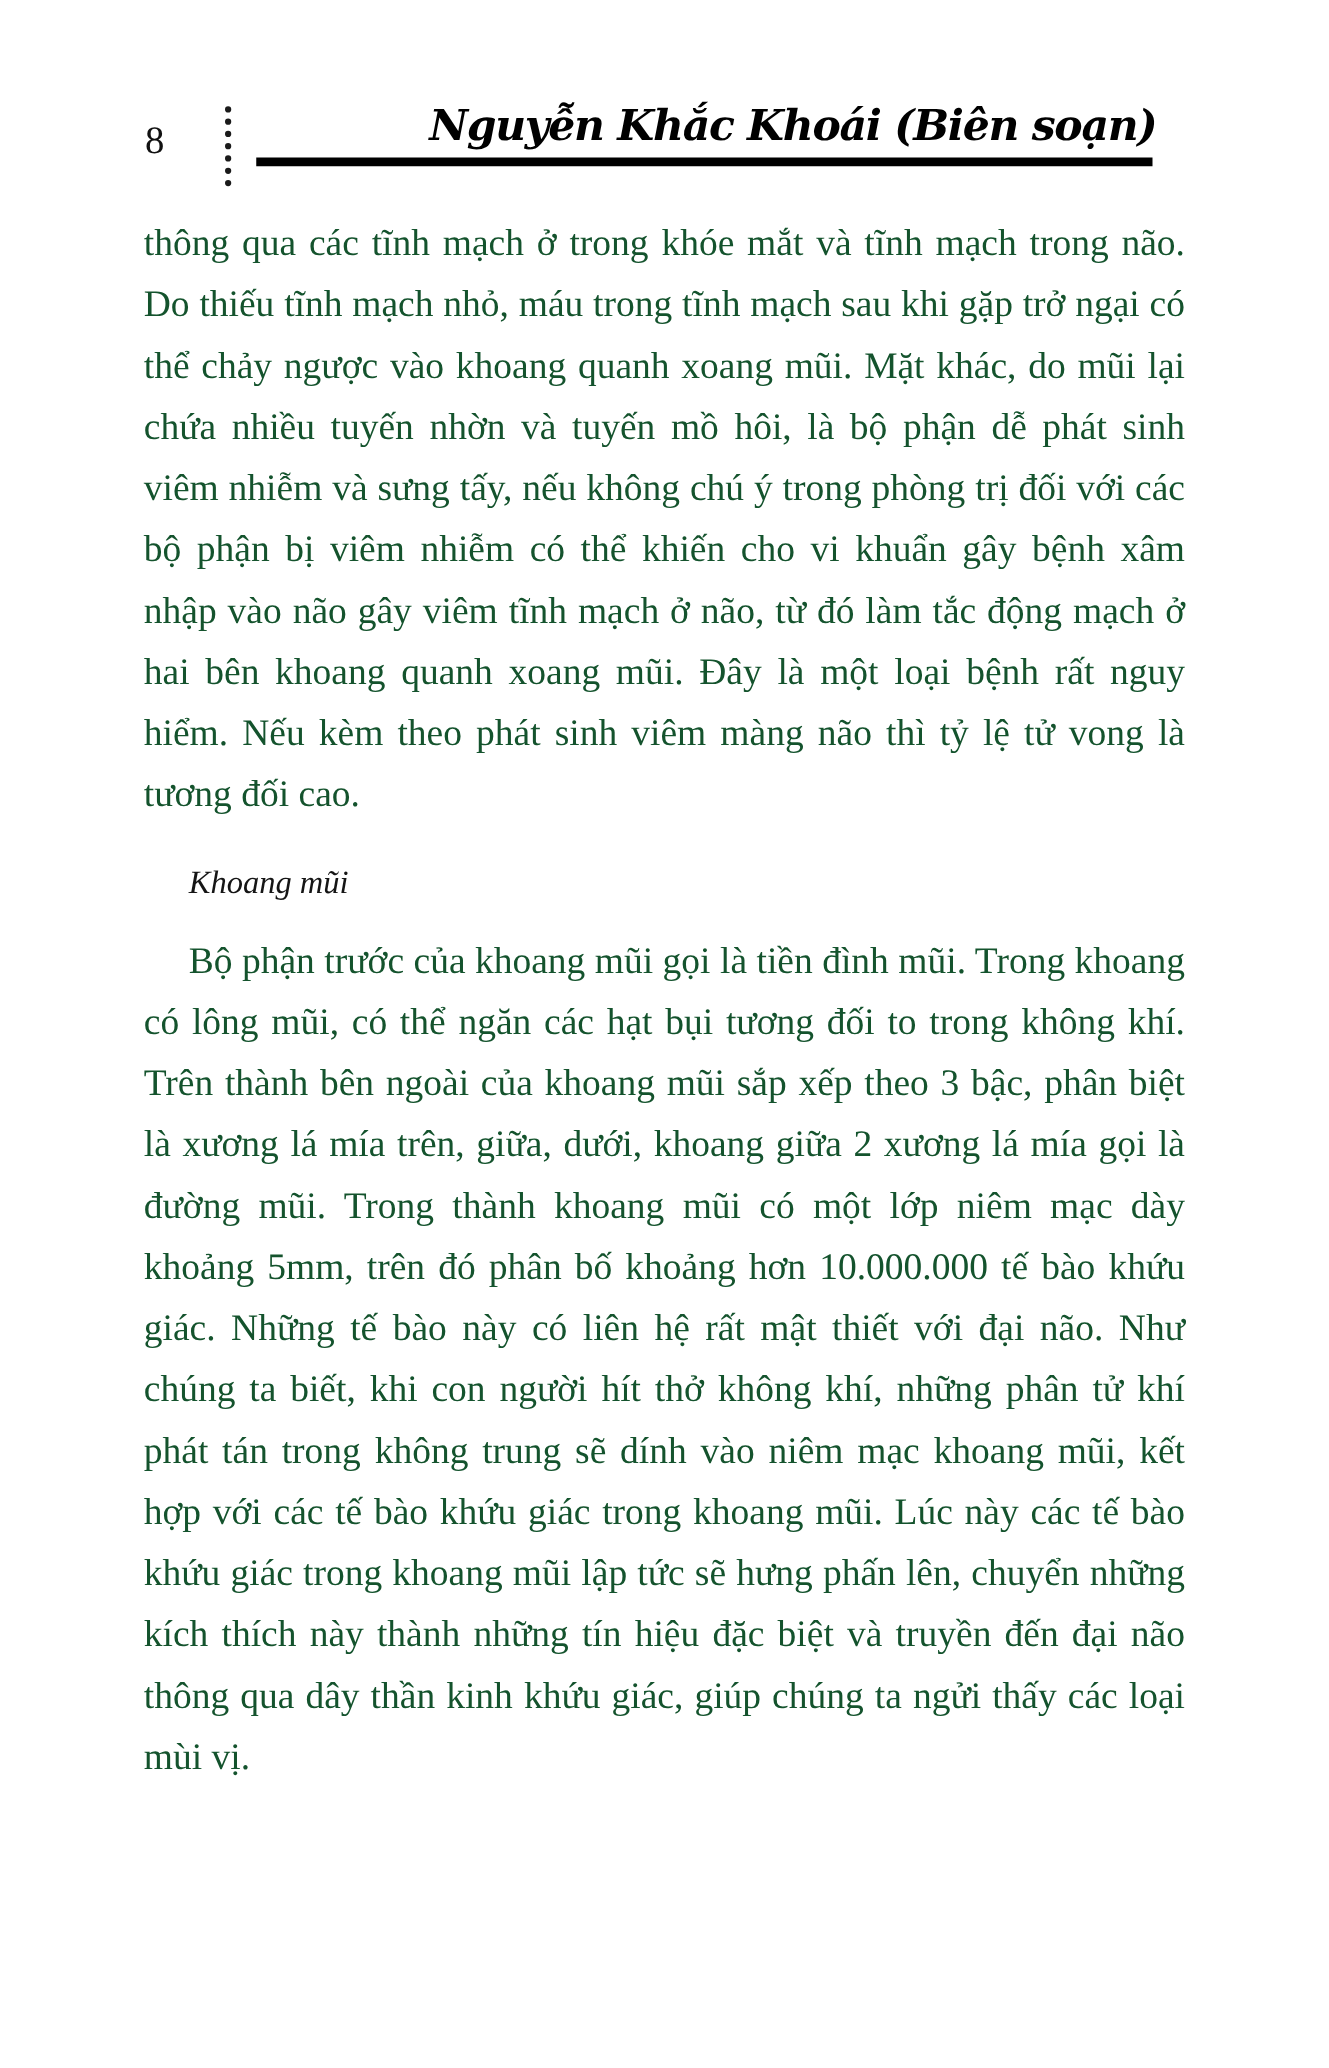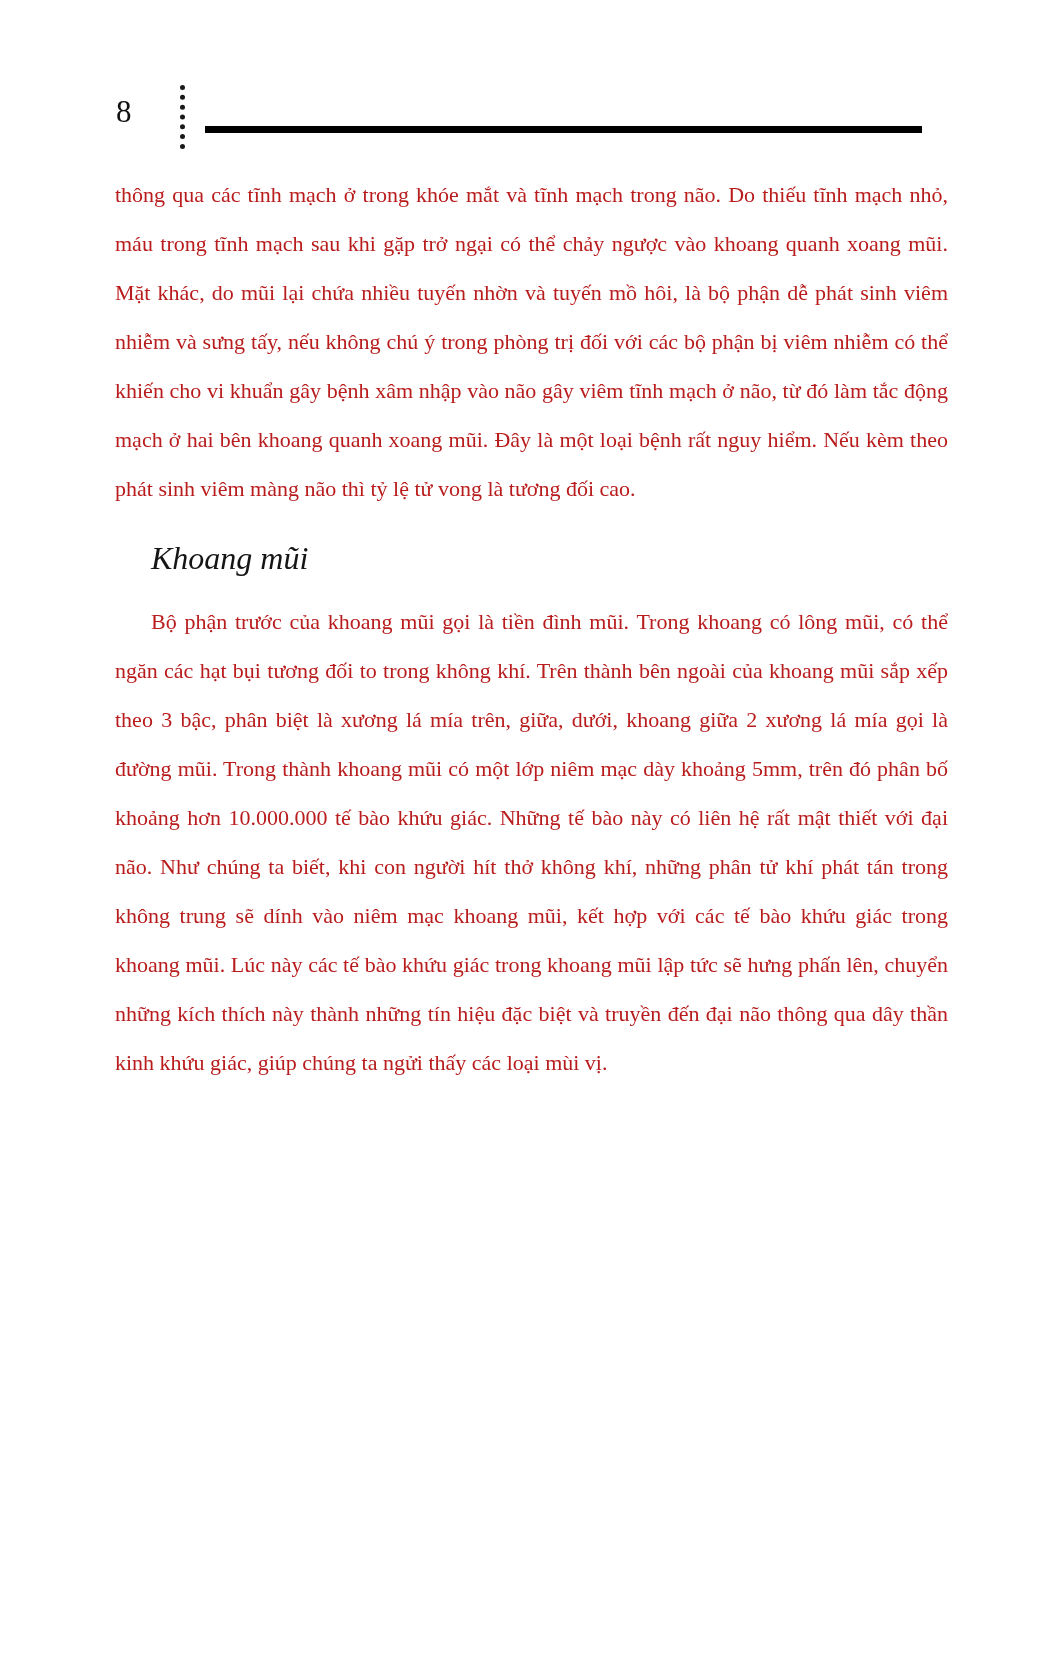--- a/index.html
+++ b/index.html
@@ -54,46 +54,47 @@
   }
 
   
   .content {
     position: absolute;
     left: 115px;
     top: 170px;
     width: 833px;
   }
   .par {
-    font-size: 22px;
+    font-size: 30px;
     line-height: 49px;
     text-align: justify;
-    color: #b91c1c;
+    color: #14532d;
   }
   .par.indent { text-indent: 36px; }
   .par + .par { margin-top: 13px; }
   .section-heading {
-    font-size: 32px;
+    font-size: 26px;
     line-height: 49px;
     font-style: italic;
     text-indent: 36px;
     margin-top: 21px;
     margin-bottom: 14px;
     color: #151515;
   }
 </style>
 </head>
 <body>
 
 <div class="page">
 
   <div class="page-number">8</div>
 
   <div class="ornament"></div>
 
+  <div class="author-header">Nguyễn Khắc Khoái (Biên soạn)</div>
 
   <div class="header-rule"></div>
 
   <div class="content">
     <p class="par">thông qua các tĩnh mạch ở trong khóe mắt và tĩnh mạch trong não. Do thiếu tĩnh mạch nhỏ, máu trong tĩnh mạch sau khi gặp trở ngại có thể chảy ngược vào khoang quanh xoang mũi. Mặt khác, do mũi lại chứa nhiều tuyến nhờn và tuyến mồ hôi, là bộ phận dễ phát sinh viêm nhiễm và sưng tấy, nếu không chú ý trong phòng trị đối với các bộ phận bị viêm nhiễm có thể khiến cho vi khuẩn gây bệnh xâm nhập vào não gây viêm tĩnh mạch ở não, từ đó làm tắc động mạch ở hai bên khoang quanh xoang mũi. Đây là một loại bệnh rất nguy hiểm. Nếu kèm theo phát sinh viêm màng não thì tỷ lệ tử vong là tương đối cao.</p>
     <p class="section-heading">Khoang mũi</p>
     <p class="par indent">Bộ phận trước của khoang mũi gọi là tiền đình mũi. Trong khoang có lông mũi, có thể ngăn các hạt bụi tương đối to trong không khí. Trên thành bên ngoài của khoang mũi sắp xếp theo 3 bậc, phân biệt là xương lá mía trên, giữa, dưới, khoang giữa 2 xương lá mía gọi là đường mũi. Trong thành khoang mũi có một lớp niêm mạc dày khoảng 5mm, trên đó phân bố khoảng hơn 10.000.000 tế bào khứu giác. Những tế bào này có liên hệ rất mật thiết với đại não. Như chúng ta biết, khi con người hít thở không khí, những phân tử khí phát tán trong không trung sẽ dính vào niêm mạc khoang mũi, kết hợp với các tế bào khứu giác trong khoang mũi. Lúc này các tế bào khứu giác trong khoang mũi lập tức sẽ hưng phấn lên, chuyển những kích thích này thành những tín hiệu đặc biệt và truyền đến đại não thông qua dây thần kinh khứu giác, giúp chúng ta ngửi thấy các loại mùi vị.</p>
   </div>
 
 </div>

